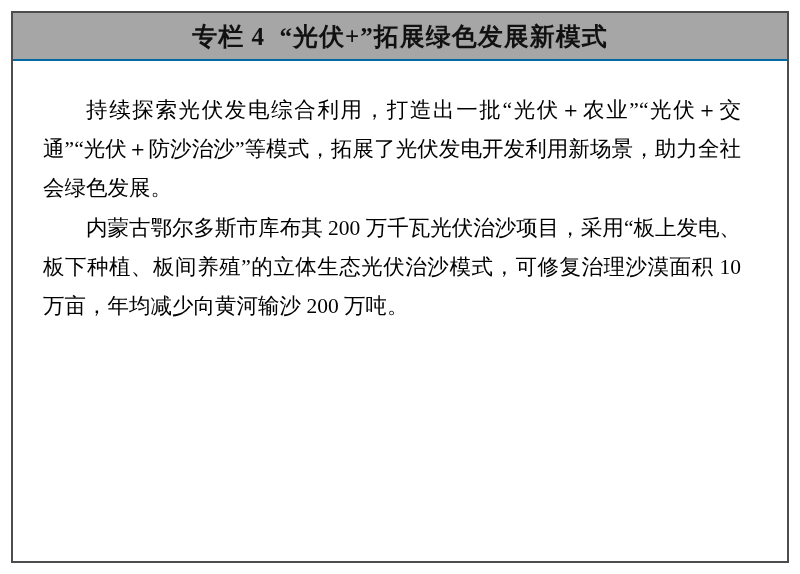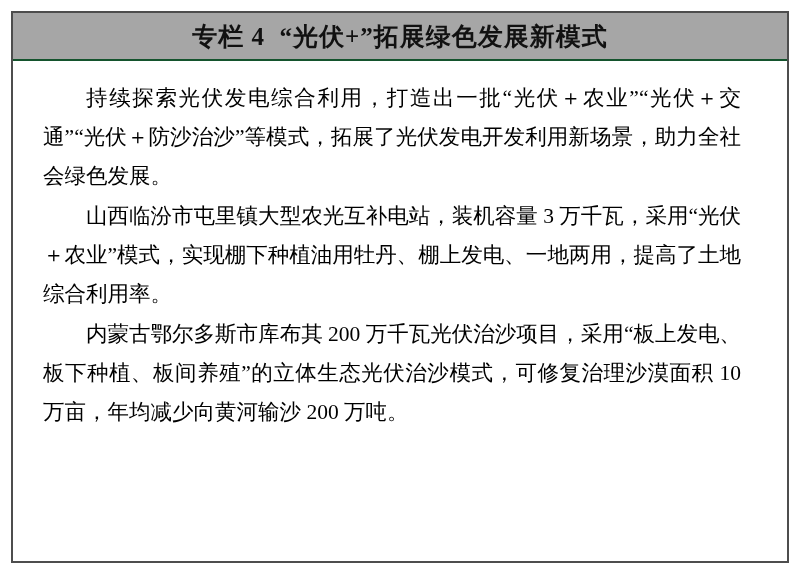--- a/index.html
+++ b/index.html
@@ -27,35 +27,36 @@
     width: 778px;
     height: 552px;
     box-sizing: border-box;
     border: 2px solid #4d4d4d;
     background: #ffffff;
   }
   .title-bar {
     position: relative;
     height: 46px;
     background: #a6a6a6;
-    border-bottom: 2px solid #14532d;
+    border-bottom: 2px solid #0369a1;
     display: flex;
     align-items: center;
     justify-content: center;
   }
   .title-text {
     font-size: 25px;
     font-weight: bold;
     letter-spacing: 1px;
     color: #111111;
     font-family: "Liberation Serif", "DejaVu Serif", serif;
     white-space: pre;
   }
   .body-area {
     padding: 18px 46px 10px 30px;
+    margin-top: 12px;
   }
   .para {
     font-size: 21.5px;
     line-height: 39px;
     color: #000000;
     text-align: justify;
     text-justify: inter-ideograph;
     text-indent: 2em;
     margin: 0 0 1px 0;
     font-family: "Liberation Serif", "DejaVu Serif", serif;
@@ -64,17 +65,16 @@
 </head>
 <body>
 
 <div class="page">
   <div class="box">
     <div class="title-bar">
       <div class="title-text">专栏 4  “光伏+”拓展绿色发展新模式</div>
     </div>
     <div class="body-area">
       <p class="para">持续探索光伏发电综合利用，打造出一批“光伏＋农业”“光伏＋交通”“光伏＋防沙治沙”等模式，拓展了光伏发电开发利用新场景，助力全社会绿色发展。</p>
-      <p class="para">山西临汾市屯里镇大型农光互补电站，装机容量 3 万千瓦，采用“光伏＋农业”模式，实现棚下种植油用牡丹、棚上发电、一地两用，提高了土地综合利用率。</p>
       <p class="para">内蒙古鄂尔多斯市库布其 200 万千瓦光伏治沙项目，采用“板上发电、板下种植、板间养殖”的立体生态光伏治沙模式，可修复治理沙漠面积 10 万亩，年均减少向黄河输沙 200 万吨。</p>
     </div>
   </div>
 </div>
 
 </body></html>

